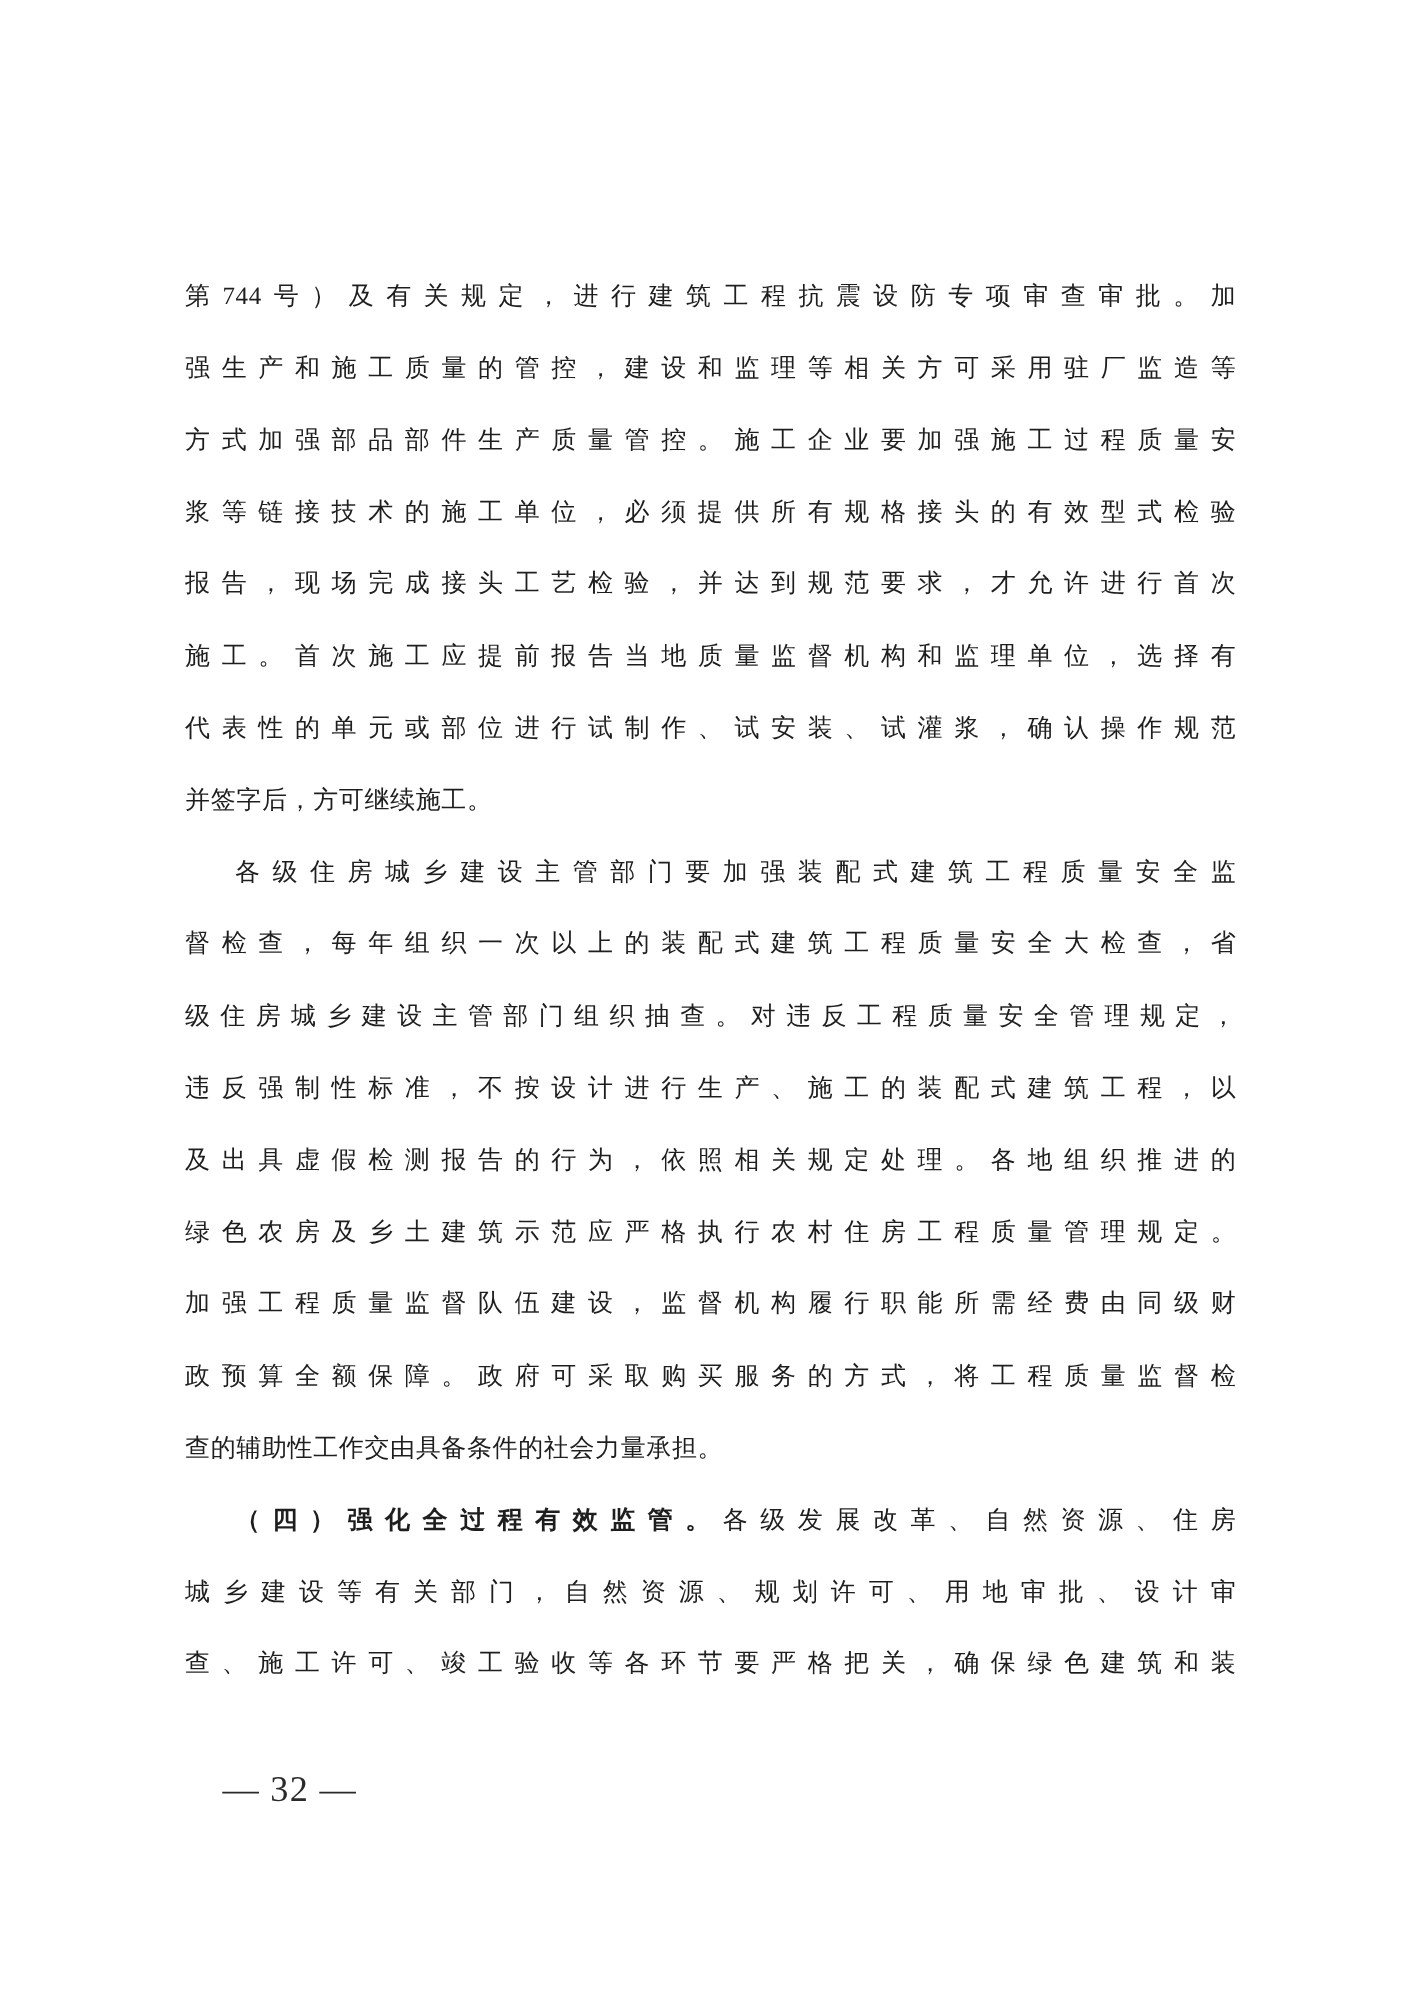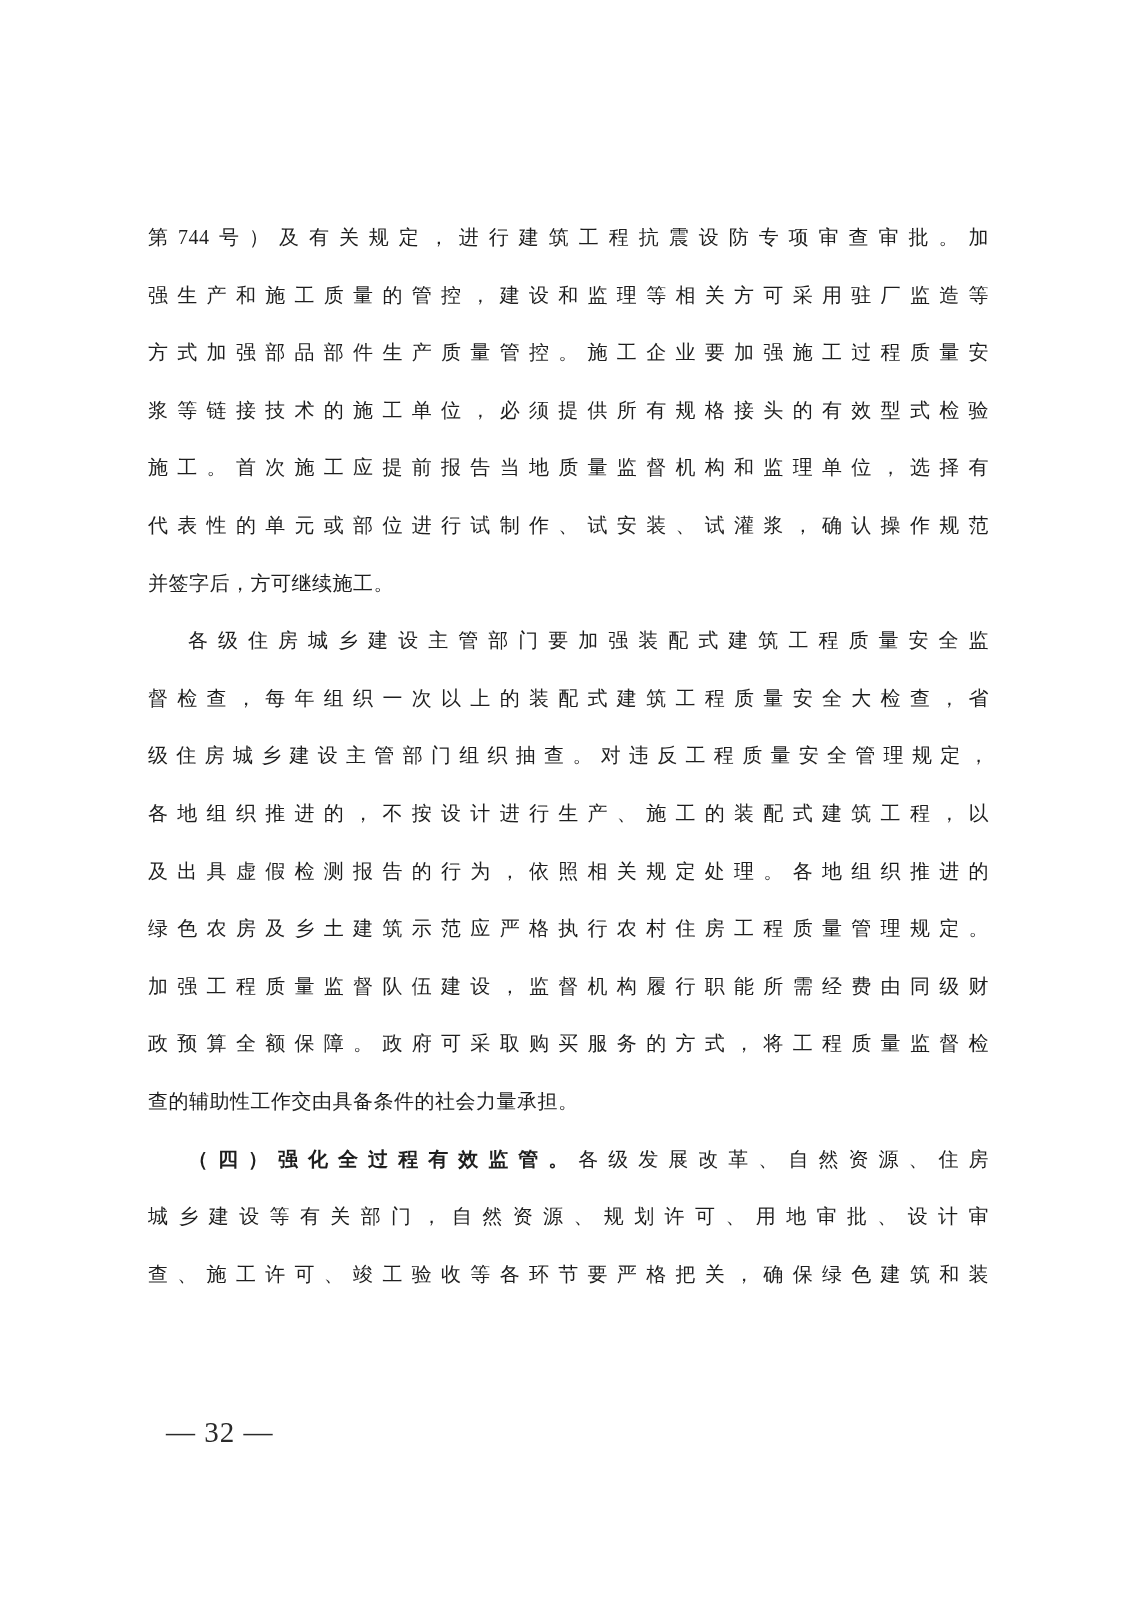--- a/index.html
+++ b/index.html
@@ -36,43 +36,44 @@
     text-align: center;
   }
   .line.indent {
     text-indent: 2em;
   }
   .bold-lead {
     font-weight: bold;
   }
   .page-footer {
     position: absolute;
-    left: 166px;
+    left: 178px;
     top: 1415px;
     font-size: 29px;
     line-height: 34px;
     letter-spacing: 1px;
     color: #2a2a2a;
   }
 </style>
 </head>
 <body>
 
 <div class="doc-body">
   <div class="line">第744号）及有关规定，进行建筑工程抗震设防专项审查审批。加</div>
   <div class="line">强生产和施工质量的管控，建设和监理等相关方可采用驻厂监造等</div>
   <div class="line">方式加强部品部件生产质量管控。施工企业要加强施工过程质量安</div>
   <div class="line">浆等链接技术的施工单位，必须提供所有规格接头的有效型式检验</div>
+  <div class="line">报告，现场完成接头工艺检验，并达到规范要求，才允许进行首次</div>
   <div class="line">施工。首次施工应提前报告当地质量监督机构和监理单位，选择有</div>
   <div class="line">代表性的单元或部位进行试制作、试安装、试灌浆，确认操作规范</div>
   <div class="line end">并签字后，方可继续施工。</div>
   <div class="line indent">各级住房城乡建设主管部门要加强装配式建筑工程质量安全监</div>
   <div class="line">督检查，每年组织一次以上的装配式建筑工程质量安全大检查，省</div>
   <div class="line">级住房城乡建设主管部门组织抽查。对违反工程质量安全管理规定，</div>
-  <div class="line">各地组织推进的，不按设计进行生产、施工的装配式建筑工程，以</div>
+  <div class="line">违反强制性标准，不按设计进行生产、施工的装配式建筑工程，以</div>
   <div class="line">及出具虚假检测报告的行为，依照相关规定处理。各地组织推进的</div>
   <div class="line">绿色农房及乡土建筑示范应严格执行农村住房工程质量管理规定。</div>
   <div class="line">加强工程质量监督队伍建设，监督机构履行职能所需经费由同级财</div>
   <div class="line">政预算全额保障。政府可采取购买服务的方式，将工程质量监督检</div>
   <div class="line end">查的辅助性工作交由具备条件的社会力量承担。</div>
   <div class="line indent">
     <span class="bold-lead">（四）强化全过程有效监管。</span><span>各级发展改革、自然资源、住房</span>
   </div>
   <div class="line">城乡建设等有关部门，自然资源、规划许可、用地审批、设计审</div>
   <div class="line">查、施工许可、竣工验收等各环节要严格把关，确保绿色建筑和装</div>

